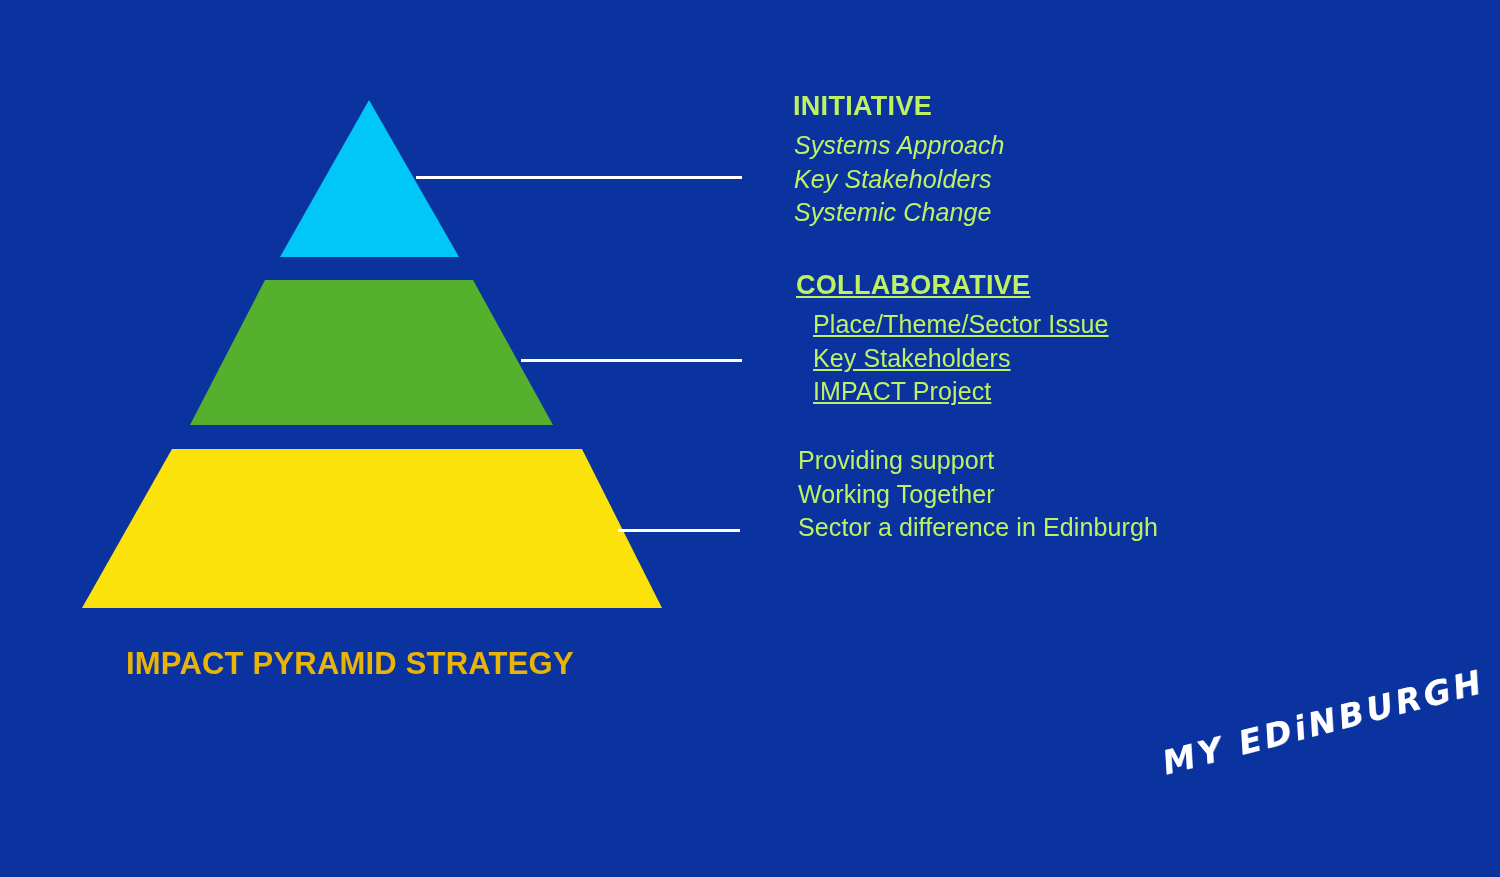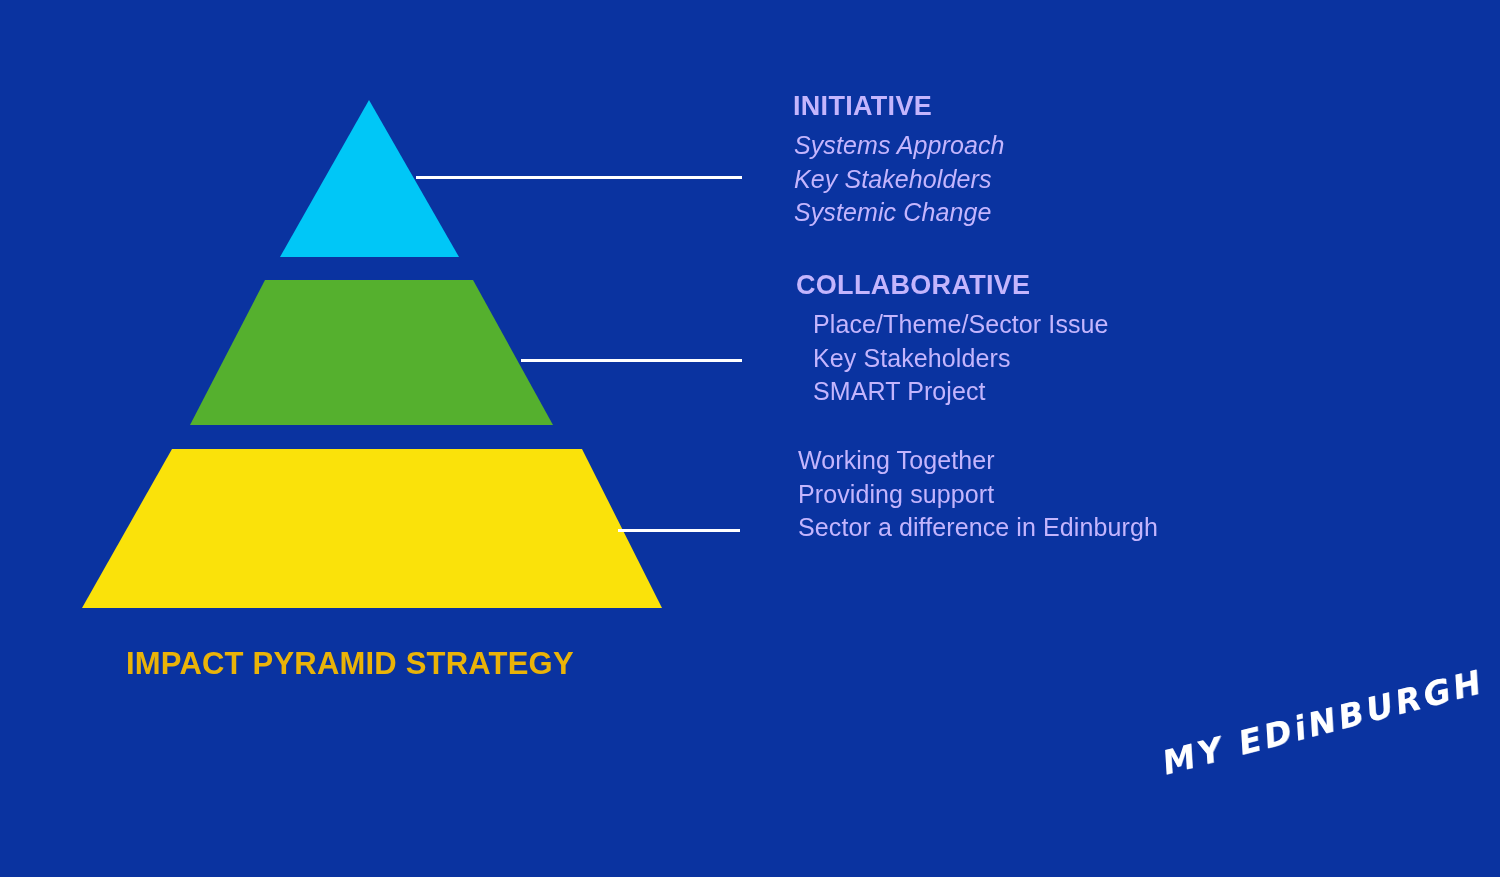--- a/index.html
+++ b/index.html
@@ -36,39 +36,39 @@
     font-size: 31px;
     font-weight: 700;
     color: #eab308;
     letter-spacing: 0.2px;
     white-space: nowrap;
   }
 
   
   .tier-block {
     position: absolute;
-    color: #c4b5fd;
+    color: #bef264;
     white-space: nowrap;
   }
   .tier-heading {
     font-size: 27px;
     font-weight: 700;
     letter-spacing: 0.3px;
     line-height: 1.0;
     margin-bottom: 9px;
   }
   .tier-line {
     font-size: 25px;
     font-weight: 400;
     line-height: 33.5px;
     letter-spacing: 0.1px;
   }
 
   #block-initiative   { left: 793px; top: 93px;  }
-  #block-collaborative{ left: 796px; top: 272px; }
+  #block-collaborative{ left: 796px; top: 272px; text-decoration: underline; }
   #block-mentoring    { left: 797px; top: 438px; }
 
   #block-initiative .tier-lines    { margin-left: 1px; font-style: italic; }
   #block-collaborative .tier-lines { margin-left: 17px; }
   #block-mentoring .tier-lines     { margin-left: 1px; margin-top: 6px; }
 
   
   .brand-mark {
     position: absolute;
     left: 1163px;
@@ -109,27 +109,27 @@
       <div class="tier-line">Key Stakeholders</div>
       <div class="tier-line">Systemic Change</div>
     </div>
   </div>
 
   <div class="tier-block" id="block-collaborative">
     <div class="tier-heading">COLLABORATIVE</div>
     <div class="tier-lines">
       <div class="tier-line">Place/Theme/Sector Issue</div>
       <div class="tier-line">Key Stakeholders</div>
-      <div class="tier-line">SMART Project</div>
+      <div class="tier-line">IMPACT Project</div>
     </div>
   </div>
 
   <div class="tier-block" id="block-mentoring">
     <div class="tier-lines">
+      <div class="tier-line">Providing support</div>
       <div class="tier-line">Working Together</div>
-      <div class="tier-line">Providing support</div>
       <div class="tier-line">Sector a difference in Edinburgh</div>
     </div>
   </div>
 
   <div class="brand-mark">MY EDiNBURGH</div>
 
 </div>
 
 </body></html>

